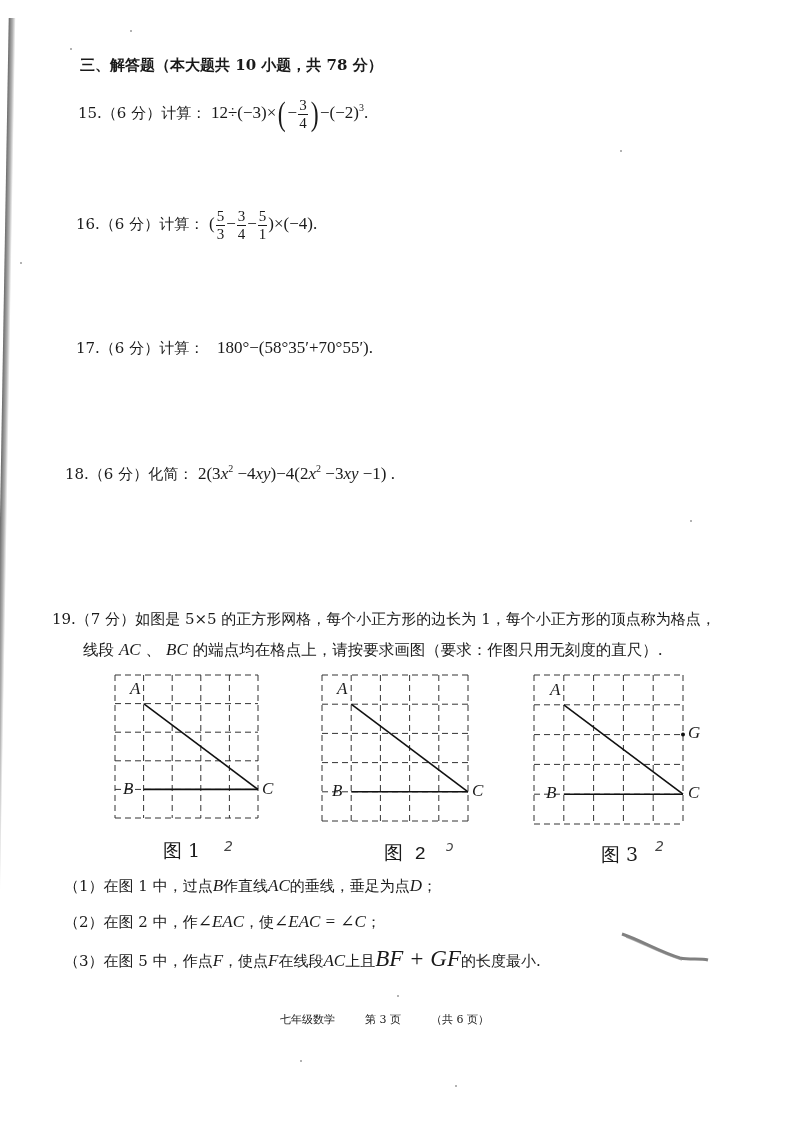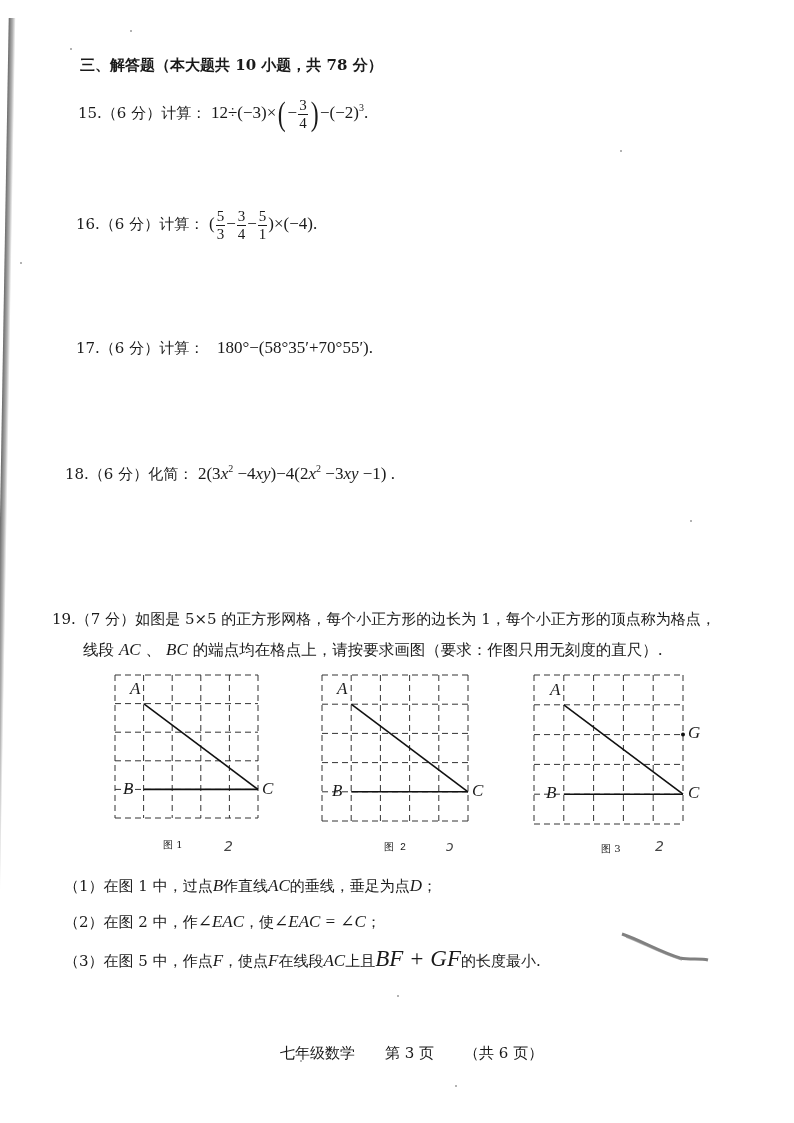--- a/index.html
+++ b/index.html
@@ -19,23 +19,23 @@
   .q { font-size:15px; }
   .math { font-family:"Liberation Serif", "DejaVu Serif", serif; font-size:17px; }
   .it { font-style:italic; }
   .frac { display:inline-block; vertical-align:middle; text-align:center; line-height:1; margin:0 1px; }
   .frac .num { display:block; border-bottom:1px solid #1a1a1a; padding:0 1px 1px; font-size:15px; }
   .frac .den { display:block; padding-top:1px; font-size:15px; }
   .bigparen { font-size:34px; vertical-align:middle; font-weight:200; display:inline-block; transform:scaleX(0.7); }
   sup { font-size:10px; }
   .fig { position:absolute; }
   .fig svg { overflow:visible; }
-  .cap { font-size:10px; }
+  .cap { font-size:19px; }
   .sub { font-size:15px; left:64px; }
-  .footer { font-size:15px; left:280px; top:1012px;margin-top:32px; }
+  .footer { font-size:11px; left:280px; top:1012px; }
   .footer span { margin-right:30px; }
   .speck { position:absolute; width:2px; height:2px; background:#9a9a9a; border-radius:50%; }
   .pen-mark { position:absolute; left:620px; top:930px; }
   .hand { position:absolute; font-family:"DejaVu Sans", sans-serif; font-size:14px; color:#444; font-style:italic; }
 </style>
 </head>
 <body>
 
 <div class="scan-edge"></div>
 

